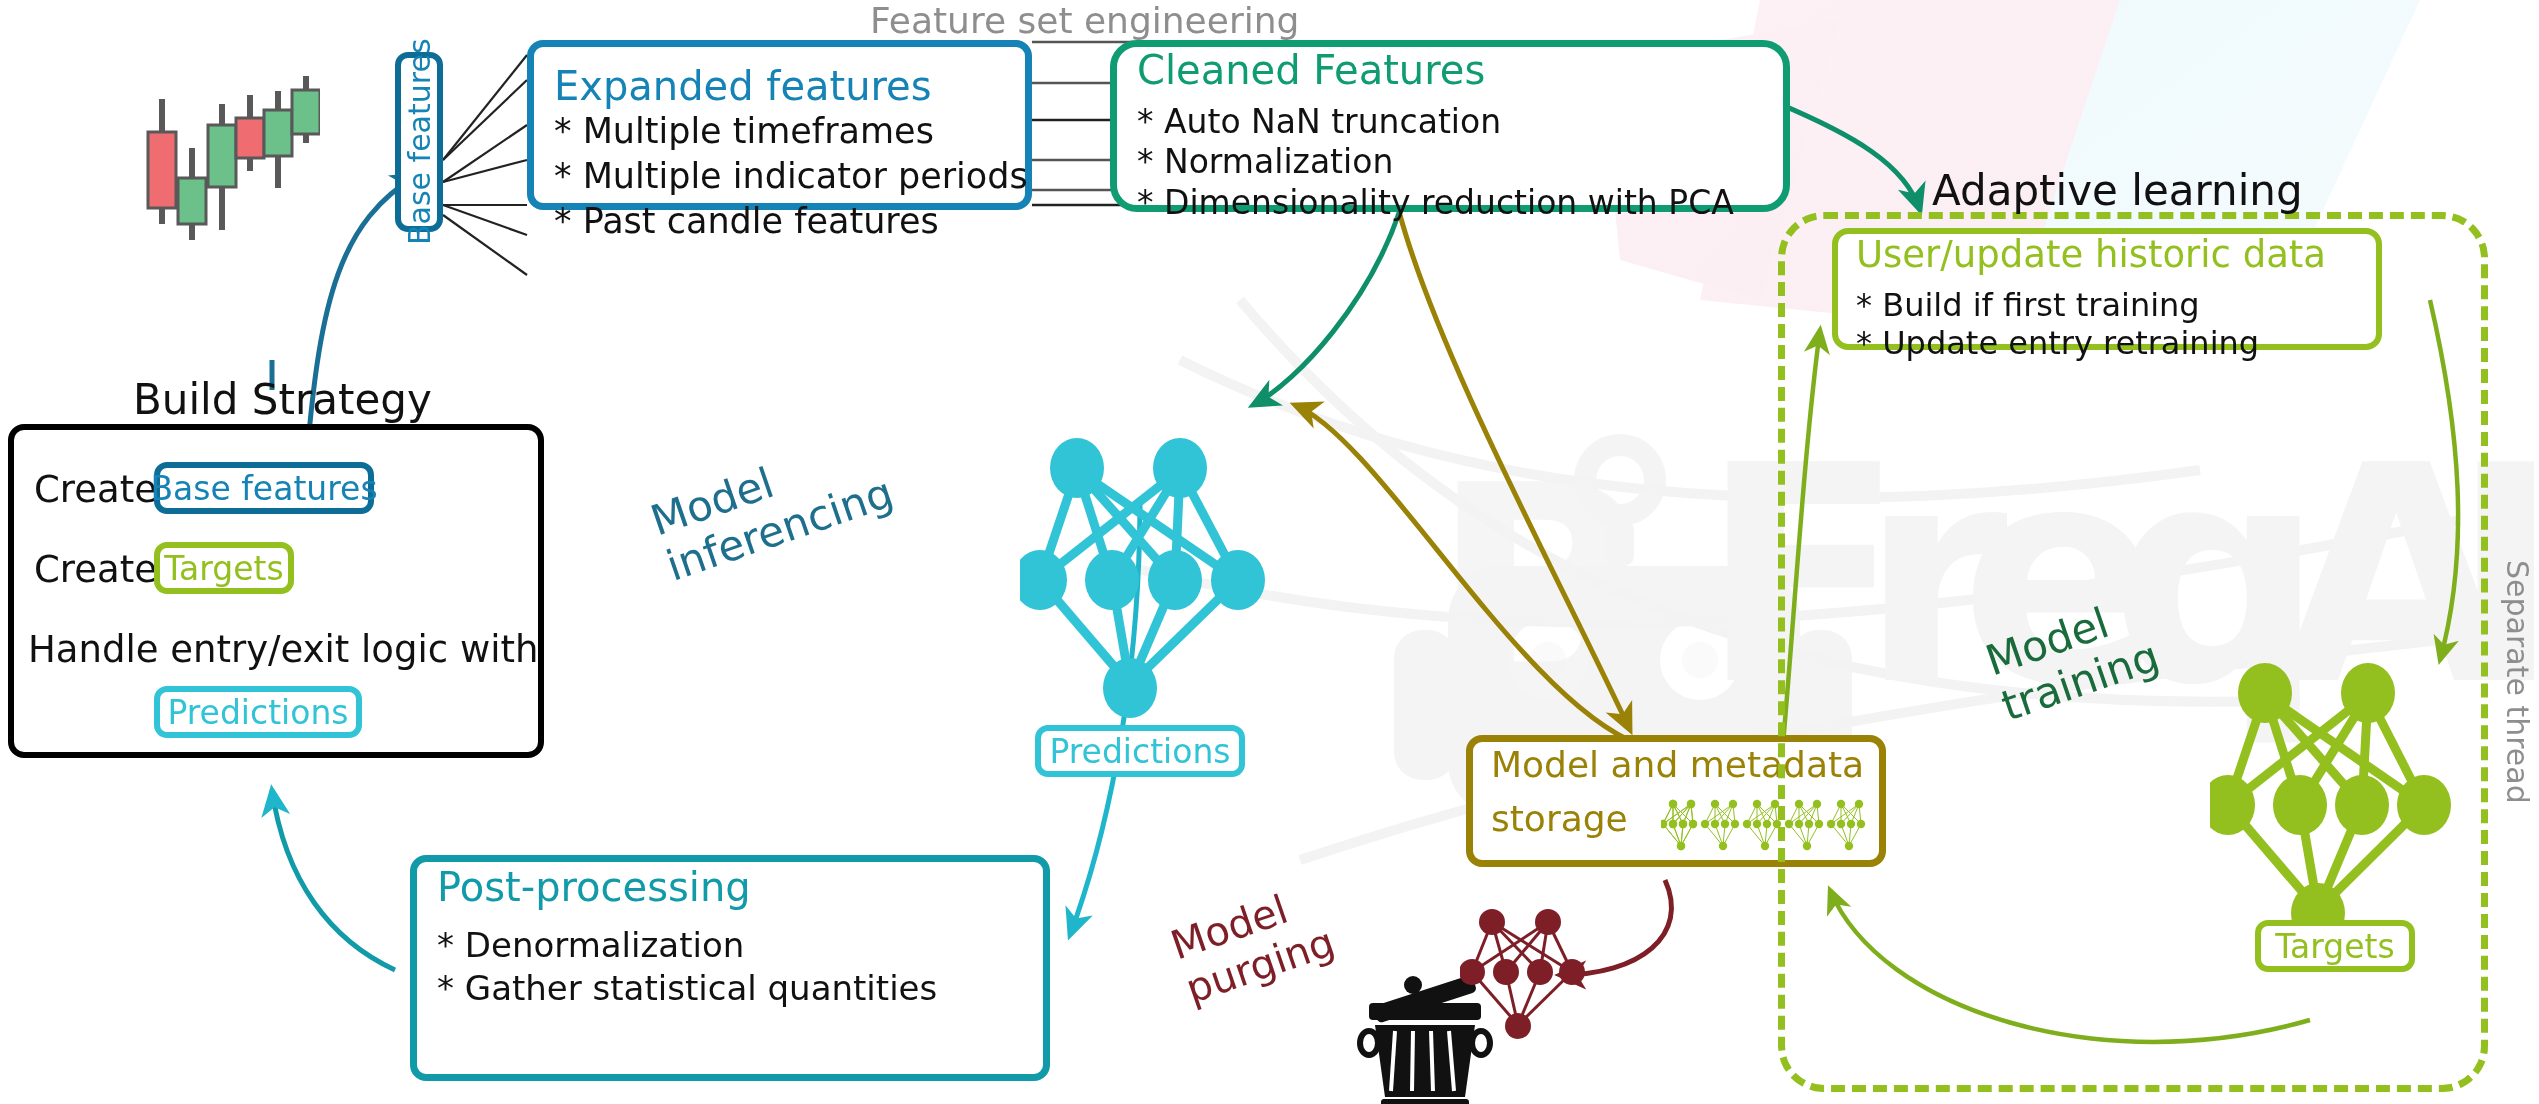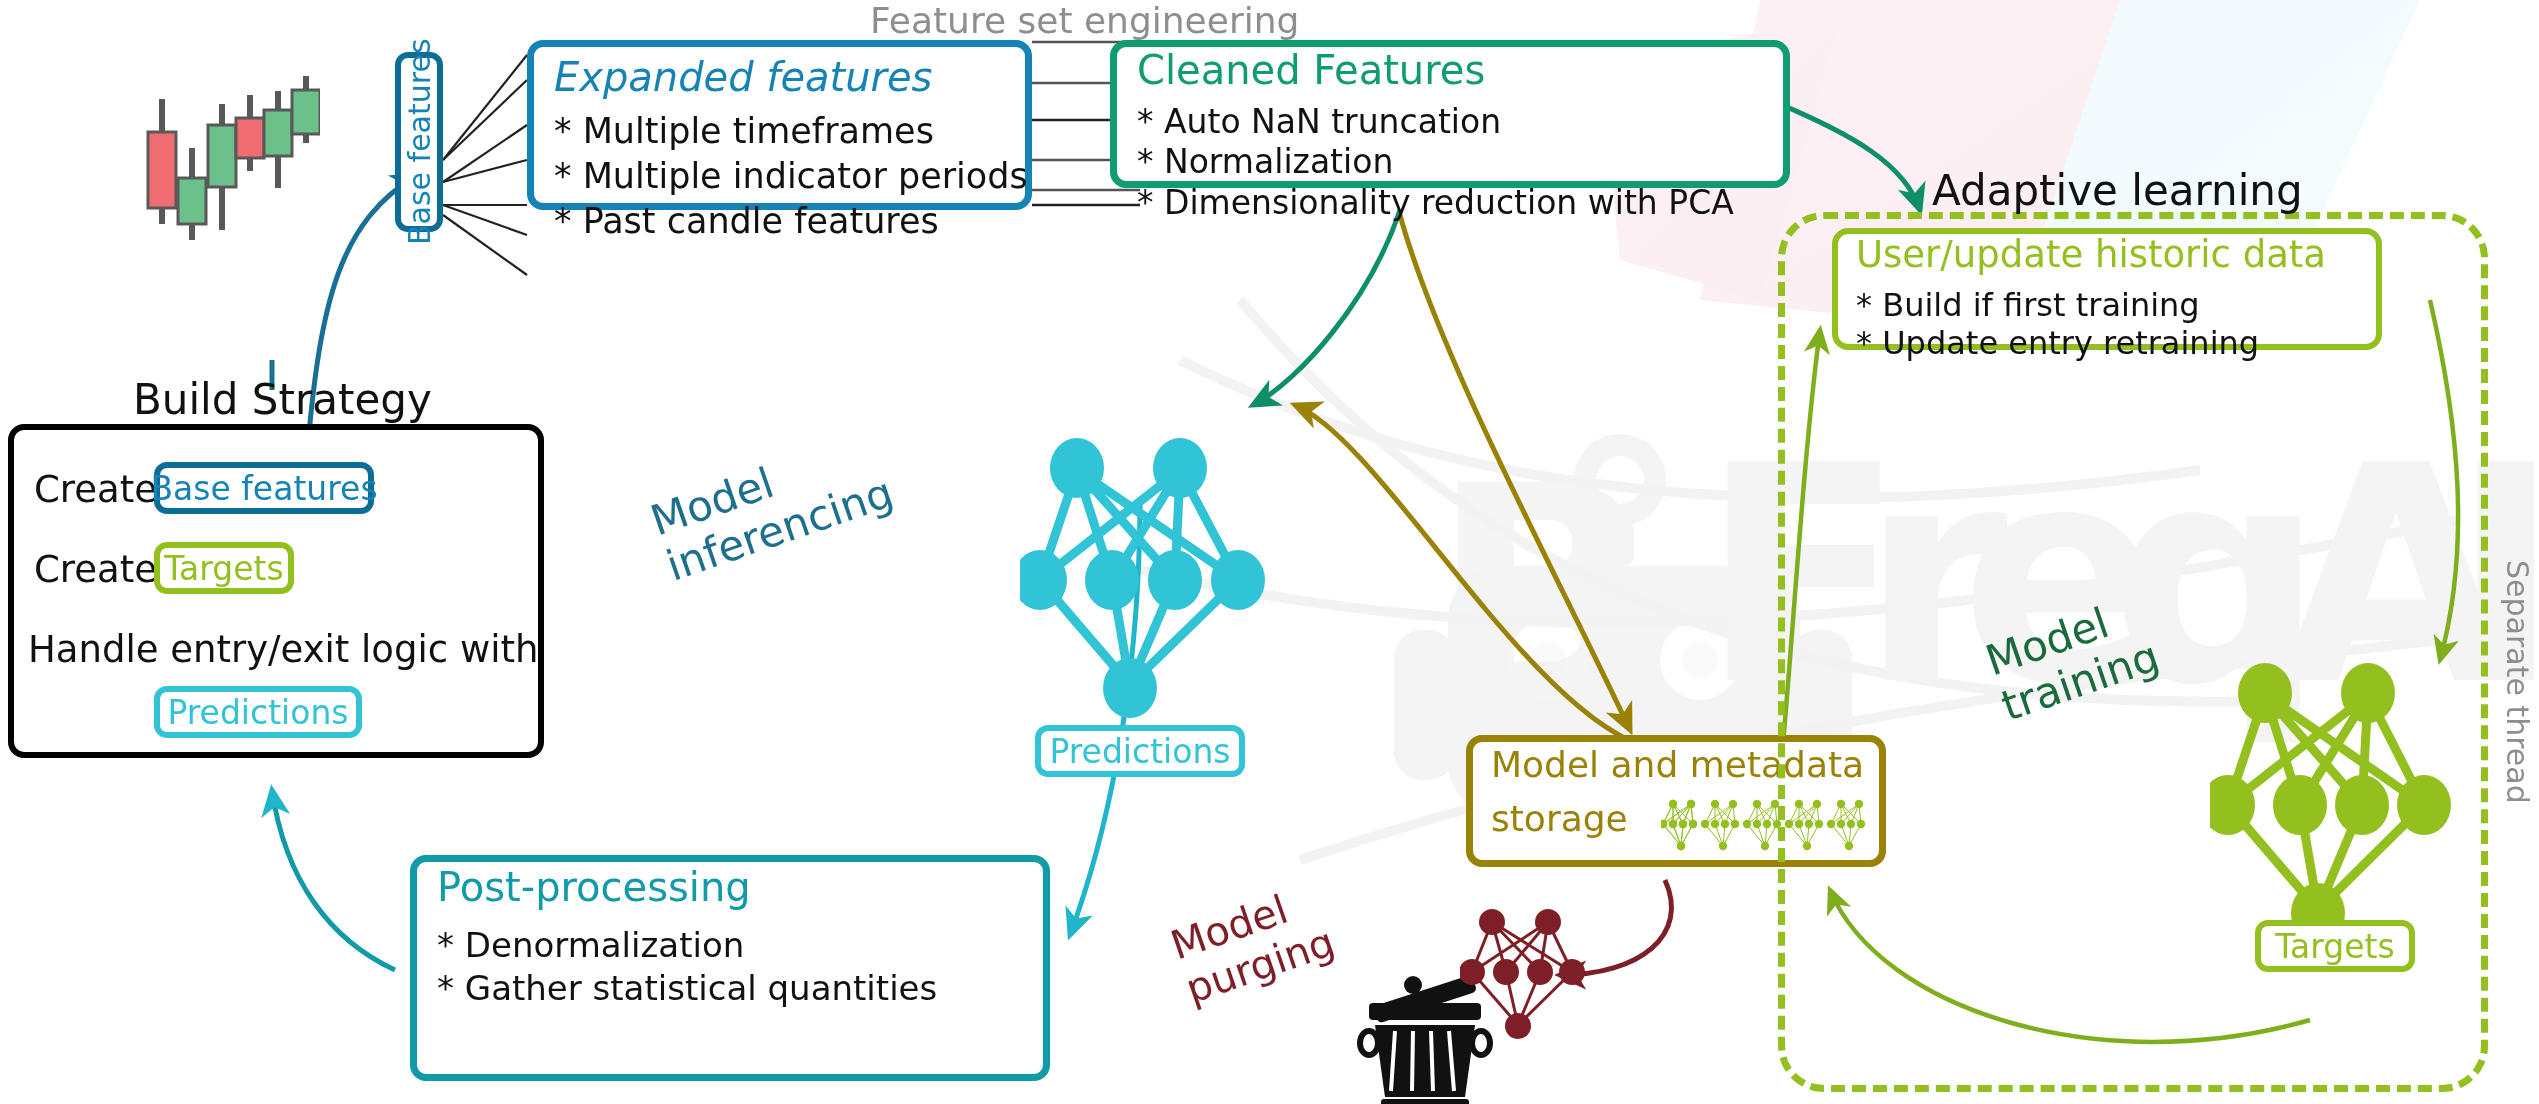--- a/index.html
+++ b/index.html
@@ -194,29 +194,29 @@
       <rect x="124" y="50" width="28" height="46" fill="#6cc18a"></rect>
       <rect x="152" y="30" width="28" height="44" fill="#6cc18a"></rect>
     </g>
   </svg>
 
   <div class="lbl lbl-featset" style="left:870px;top:0px;">Feature set engineering</div>
 
   <div class="pill basefeat-v" style="left:395px;top:52px;width:48px;height:180px;font-size:30px;">Base features</div>
 
   <div class="box expanded" style="left:527px;top:40px;width:505px;height:170px;">
-    <div class="box-title t-blue" style="position:absolute;left:20px;top:9px;font-style:italic;">Expanded features</div>
+    <div class="box-title t-blue" style="position:absolute;left:20px;top:18px;">Expanded features</div>
     <div class="bullets" style="position:absolute;left:20px;top:62px;">
       <div>* Multiple timeframes</div>
       <div>* Multiple indicator periods</div>
       <div>* Past candle features</div>
     </div>
   </div>
 
-  <div class="box cleaned" style="left:1110px;top:40px;width:680px;height:148px;">
+  <div class="box cleaned" style="left:1110px;top:40px;width:680px;height:172px;border-radius:27px;">
     <div class="box-title t-green" style="position:absolute;left:20px;top:2px;">Cleaned Features</div>
     <div class="bullets" style="position:absolute;left:20px;top:55px;font-size:33px;line-height:1.22;">
       <div>* Auto NaN truncation</div>
       <div>* Normalization</div>
       <div>* Dimensionality reduction with PCA</div>
     </div>
   </div>
 
   <div class="lbl lbl-userstrategy" style="left:133px;top:375px;">Build Strategy</div>
 

